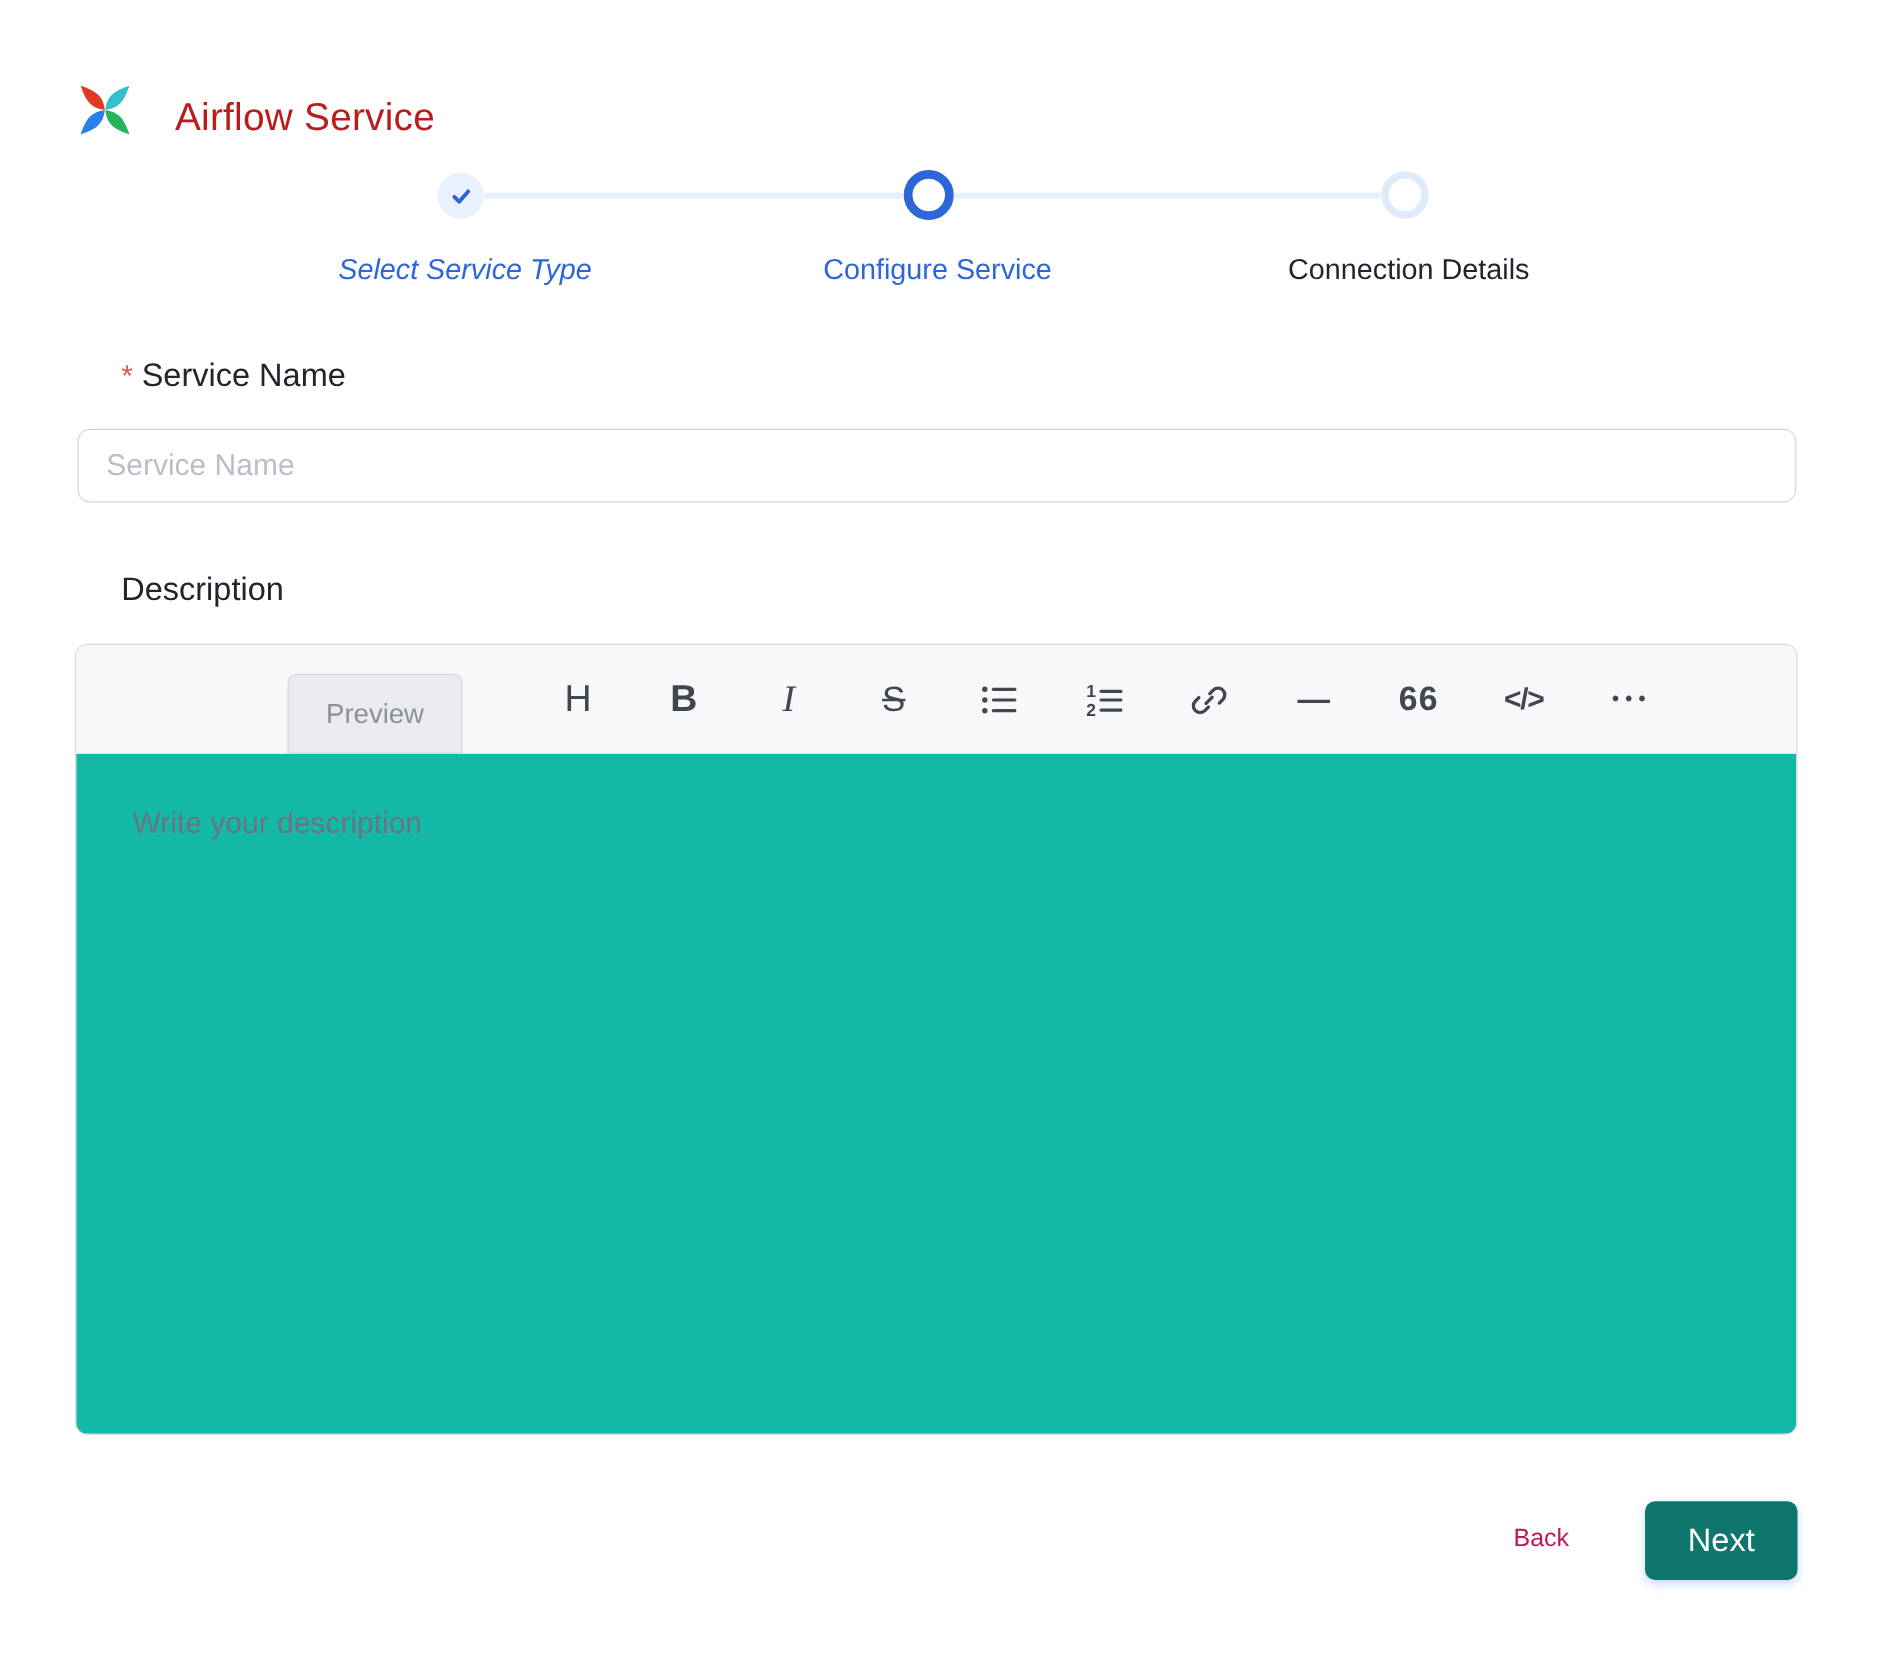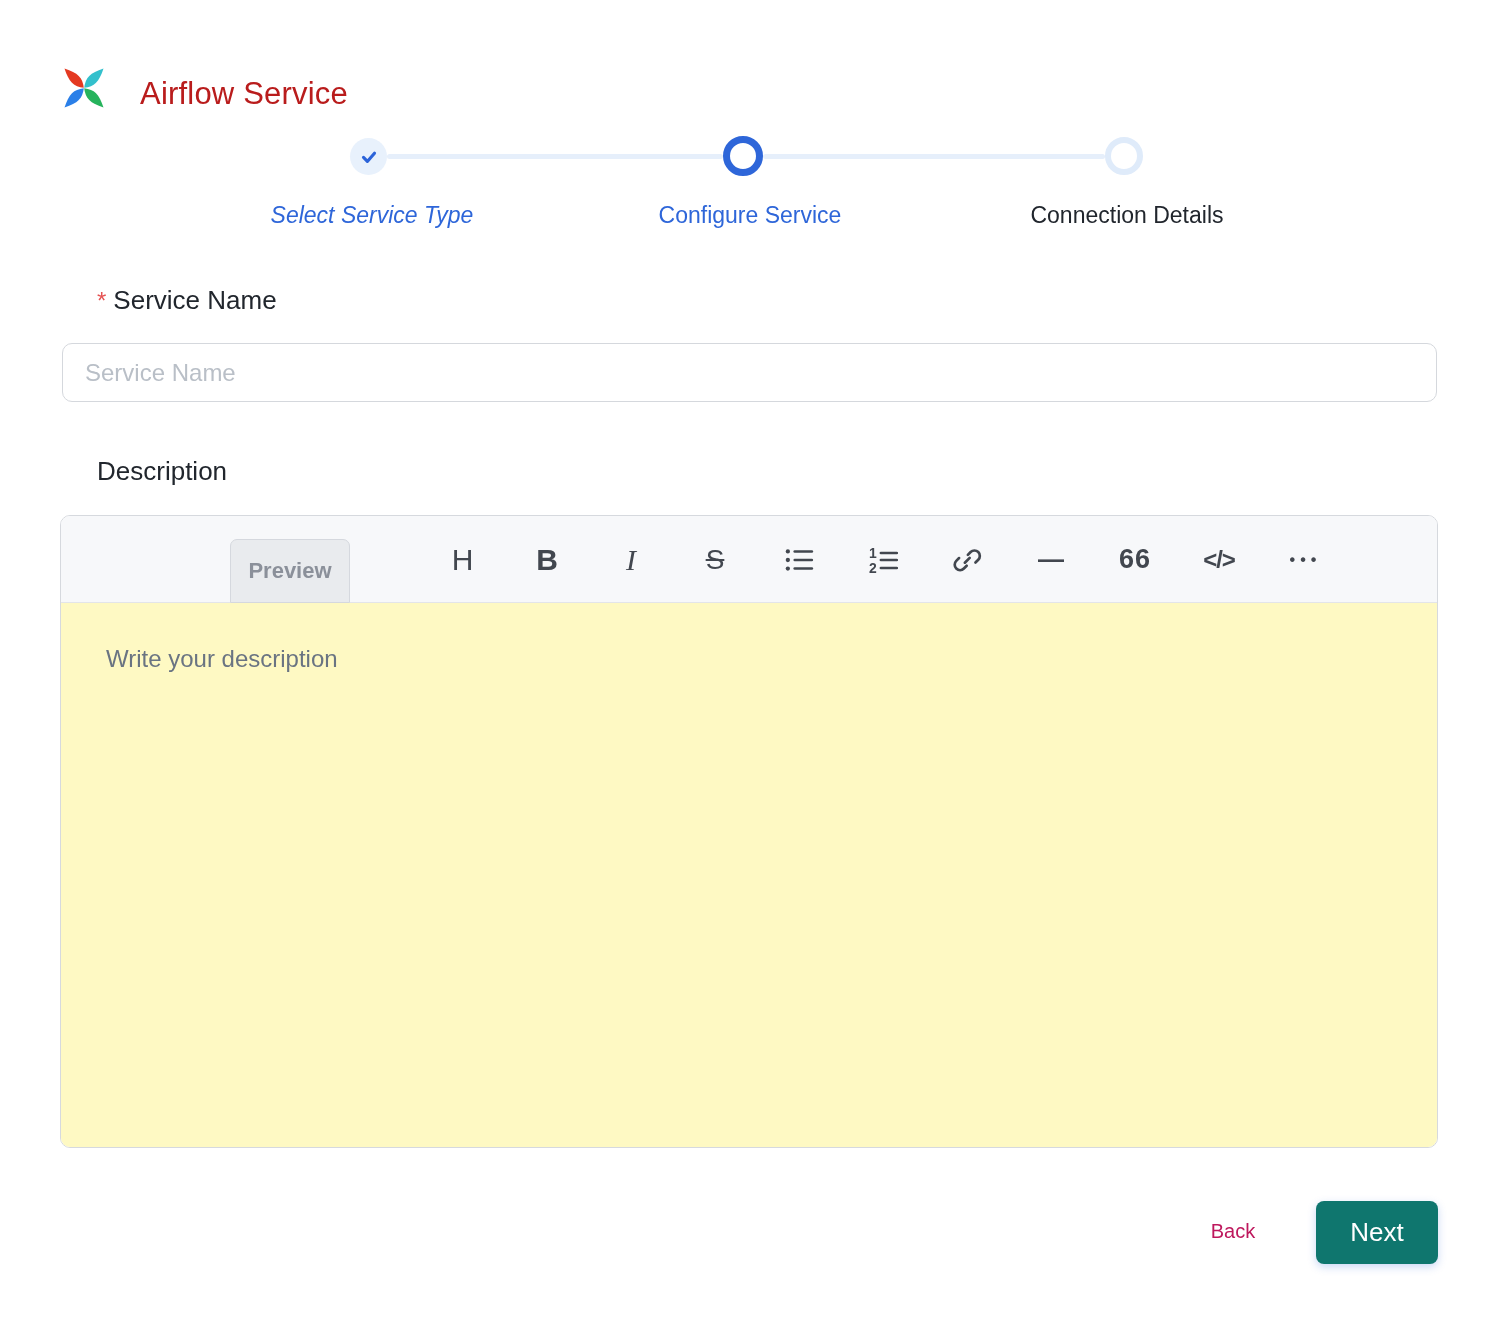--- a/index.html
+++ b/index.html
@@ -64,23 +64,23 @@
     position: absolute; top: 23px; z-index: 2;
     display: flex; align-items: center; justify-content: center;
     font-size: 22px; cursor: pointer; border-radius: 7px 7px 0 0;
   }
   .tab-write {
     left: 32px; width: 137px; height: 67px;
     background: #ffffff; border: 1px solid #d5d8de; border-bottom: none;
     color: #3b4149; font-weight: 600;
   }
   .tab-preview {
-    left: 169px; width: 120px; height: 64px;
+    left: 169px; width: 140px; height: 64px;
     background: #e9ebee; border: 1px solid #d5d8de;
-    color: #8b909a; font-weight: 700;
+    color: #8b909a; font-weight: 400;
   }
   .tool-row {
     position: absolute; left: 382px; top: 0; height: 87px;
     display: flex; align-items: center; gap: 44px;
   }
   .tbtn {
     width: 40px; height: 42px; display: flex; align-items: center; justify-content: center;
     color: #42474f; cursor: pointer; background: transparent; border: none;
     font-family: inherit; flex: 0 0 auto;
   }
@@ -92,21 +92,21 @@
   .g-quote   { font-size: 27px; font-weight: 700; letter-spacing: 1px; }
   .g-code    { font-size: 24px; font-weight: 600; letter-spacing: -1px; }
   .g-more    { font-size: 16px; font-weight: 700; letter-spacing: 5px; padding-left: 5px; }
   .editor-body {
     position: absolute; left: 0; top: 87px; right: 0; bottom: 0;
     border-radius: 0 0 9px 9px; overflow: hidden;
   }
   .editor-textarea {
     width: 100%; height: 100%; border: none; outline: none; resize: none;
     font-family: inherit; font-size: 24px; line-height: 32px; color: #374151;
-    padding: 40px 45px; background: #fef9c3;
+    padding: 40px 45px; background: #14b8a6;
   }
   .editor-textarea::placeholder { color: #6a7482; }
 
   
   .back-link {
     position: absolute; left: 1233px; top: 1216px; transform: translateX(-50%);
     font-size: 20px; color: #be185d; cursor: pointer; line-height: 30px;
     background: none; border: none; font-family: inherit;
   }
   .next-btn {

